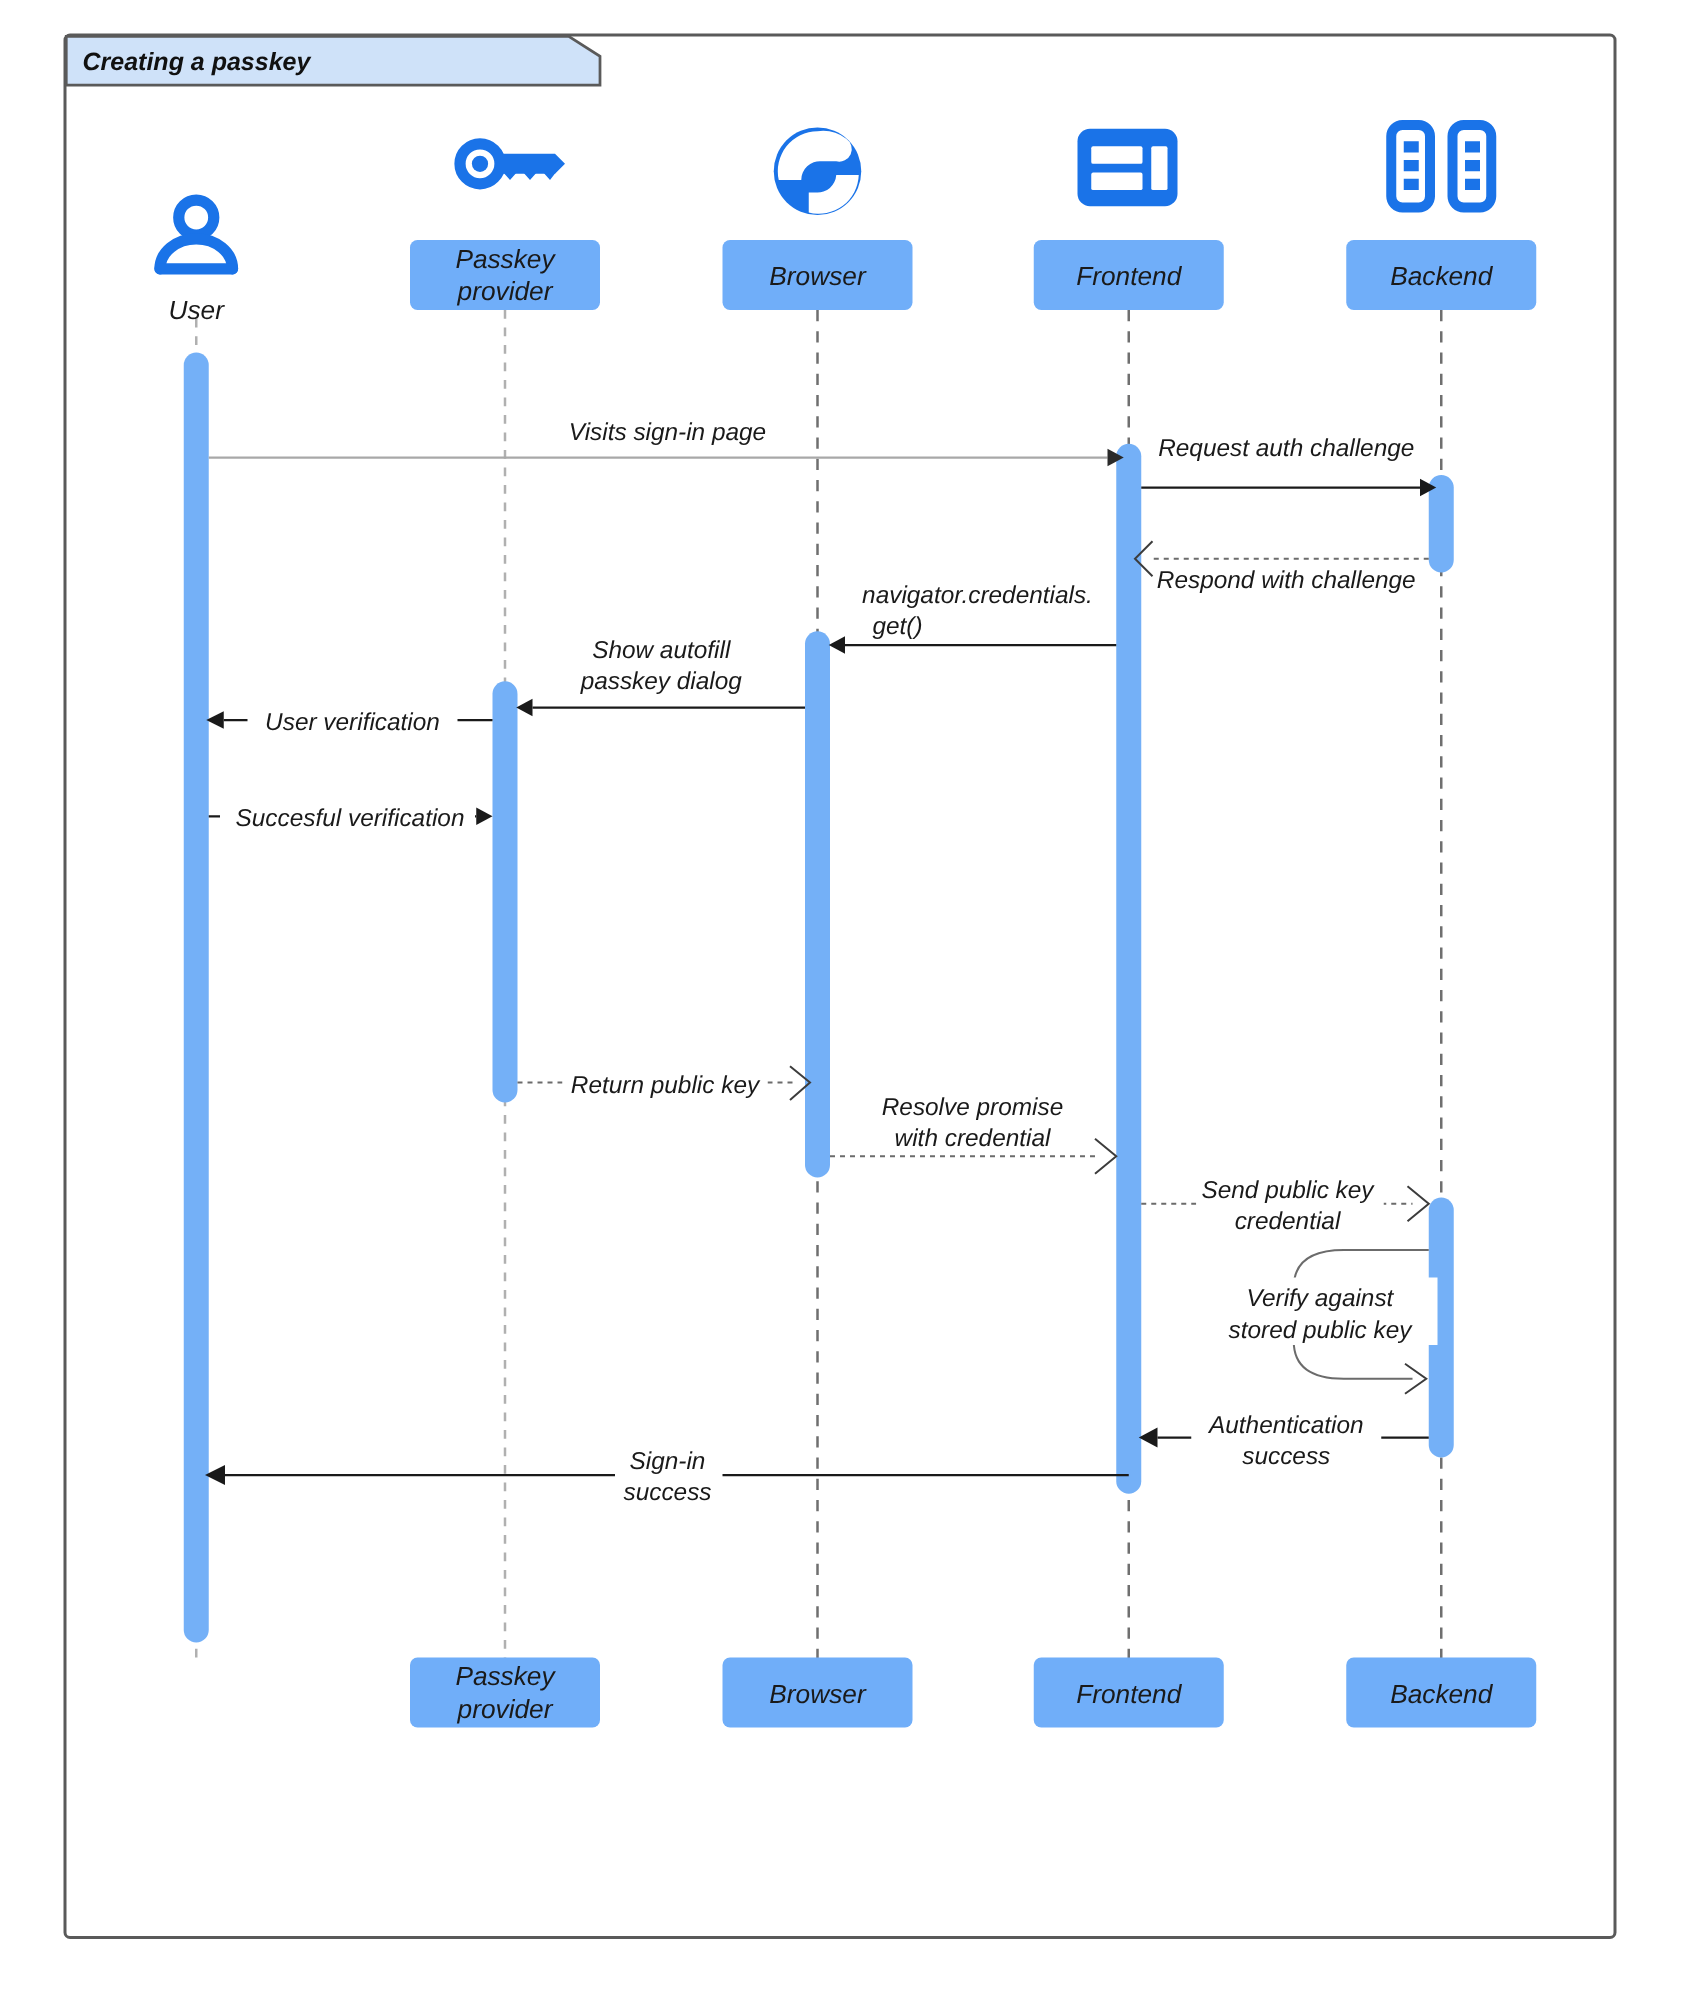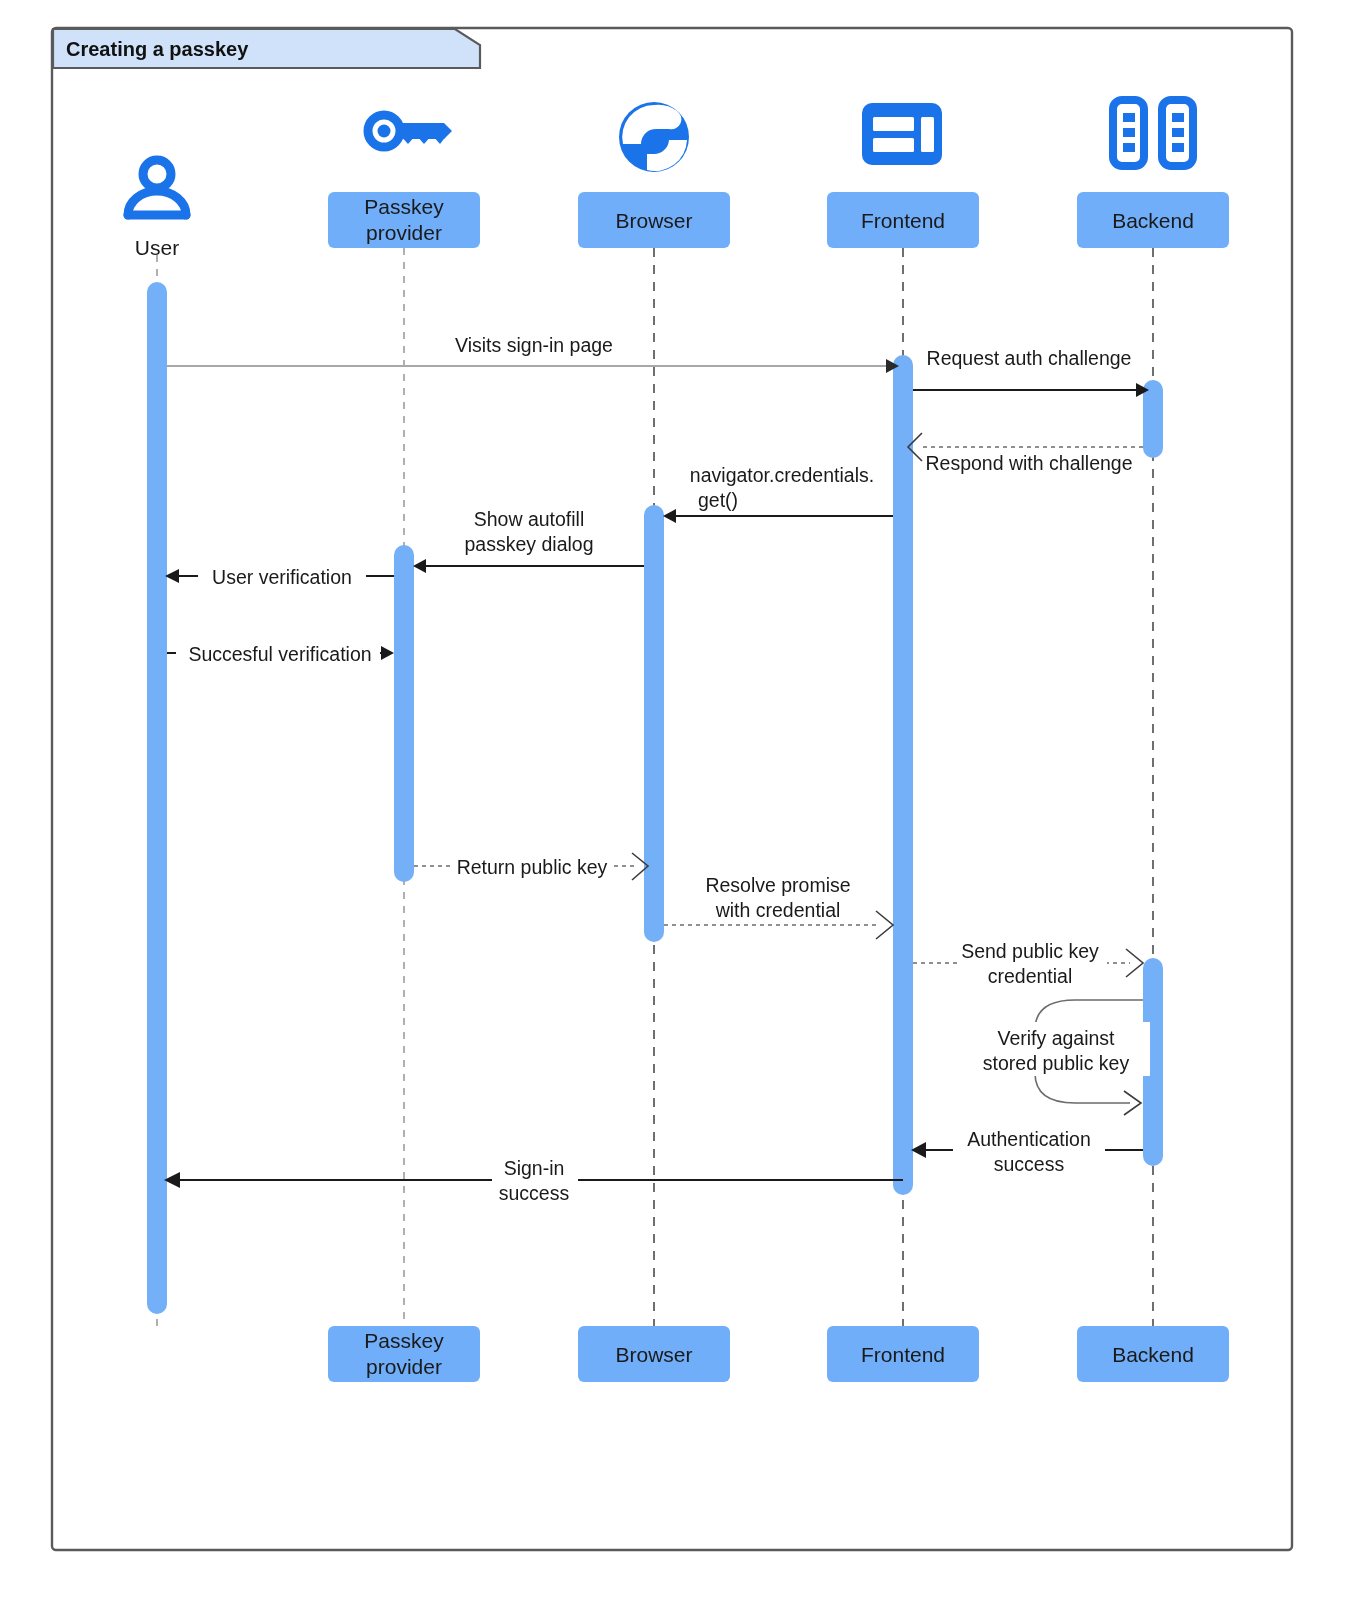--- a/index.html
+++ b/index.html
@@ -7,21 +7,21 @@
   }
   body {
     font-family: "Liberation Sans", sans-serif;
     width: 1349px; height: 1600px;
     position: relative;
     overflow: hidden;
   }
   #diagram-root {
     position: absolute;
     left: 0; top: 0;
-    width: 1349px; height: 1600px;
+    width: 1349px; height: 1600px; font-style: italic;
   }
   svg#seq { display: block; }
   .frame-label-text {
     font-size: 20px;
     font-weight: bold;
     fill: #111111;
   }
   .participant-label {
     font-size: 21px;
     fill: #1a1a1a;

